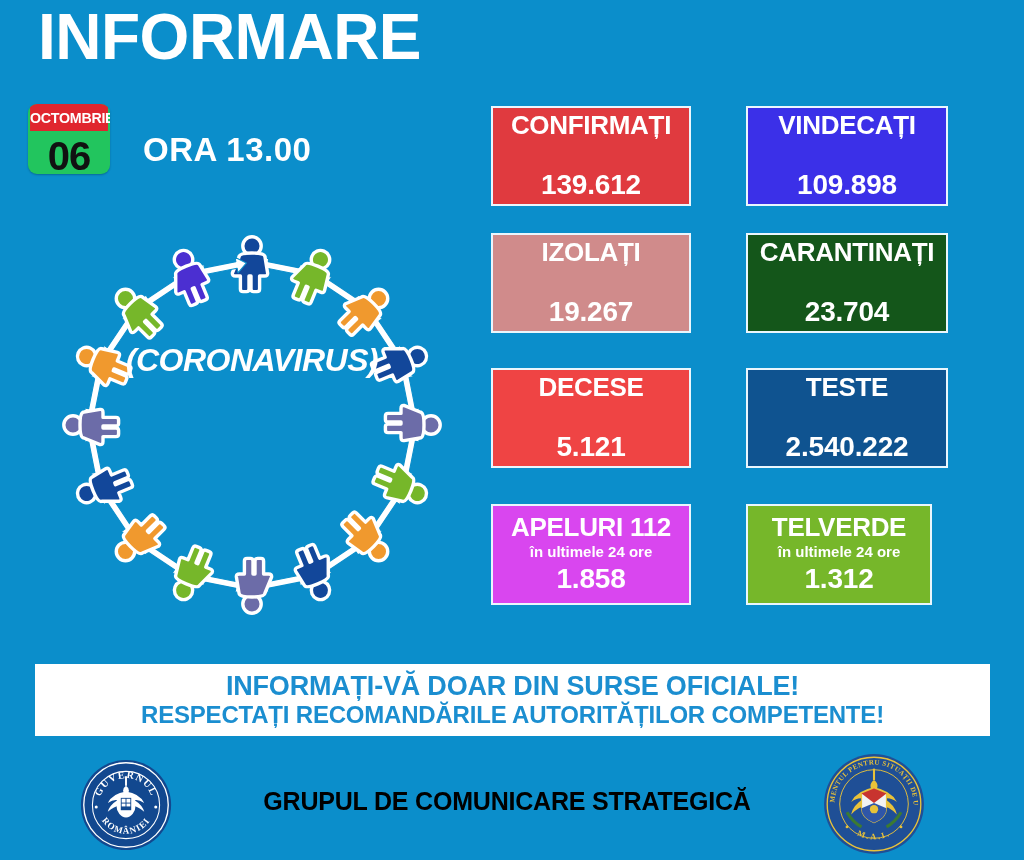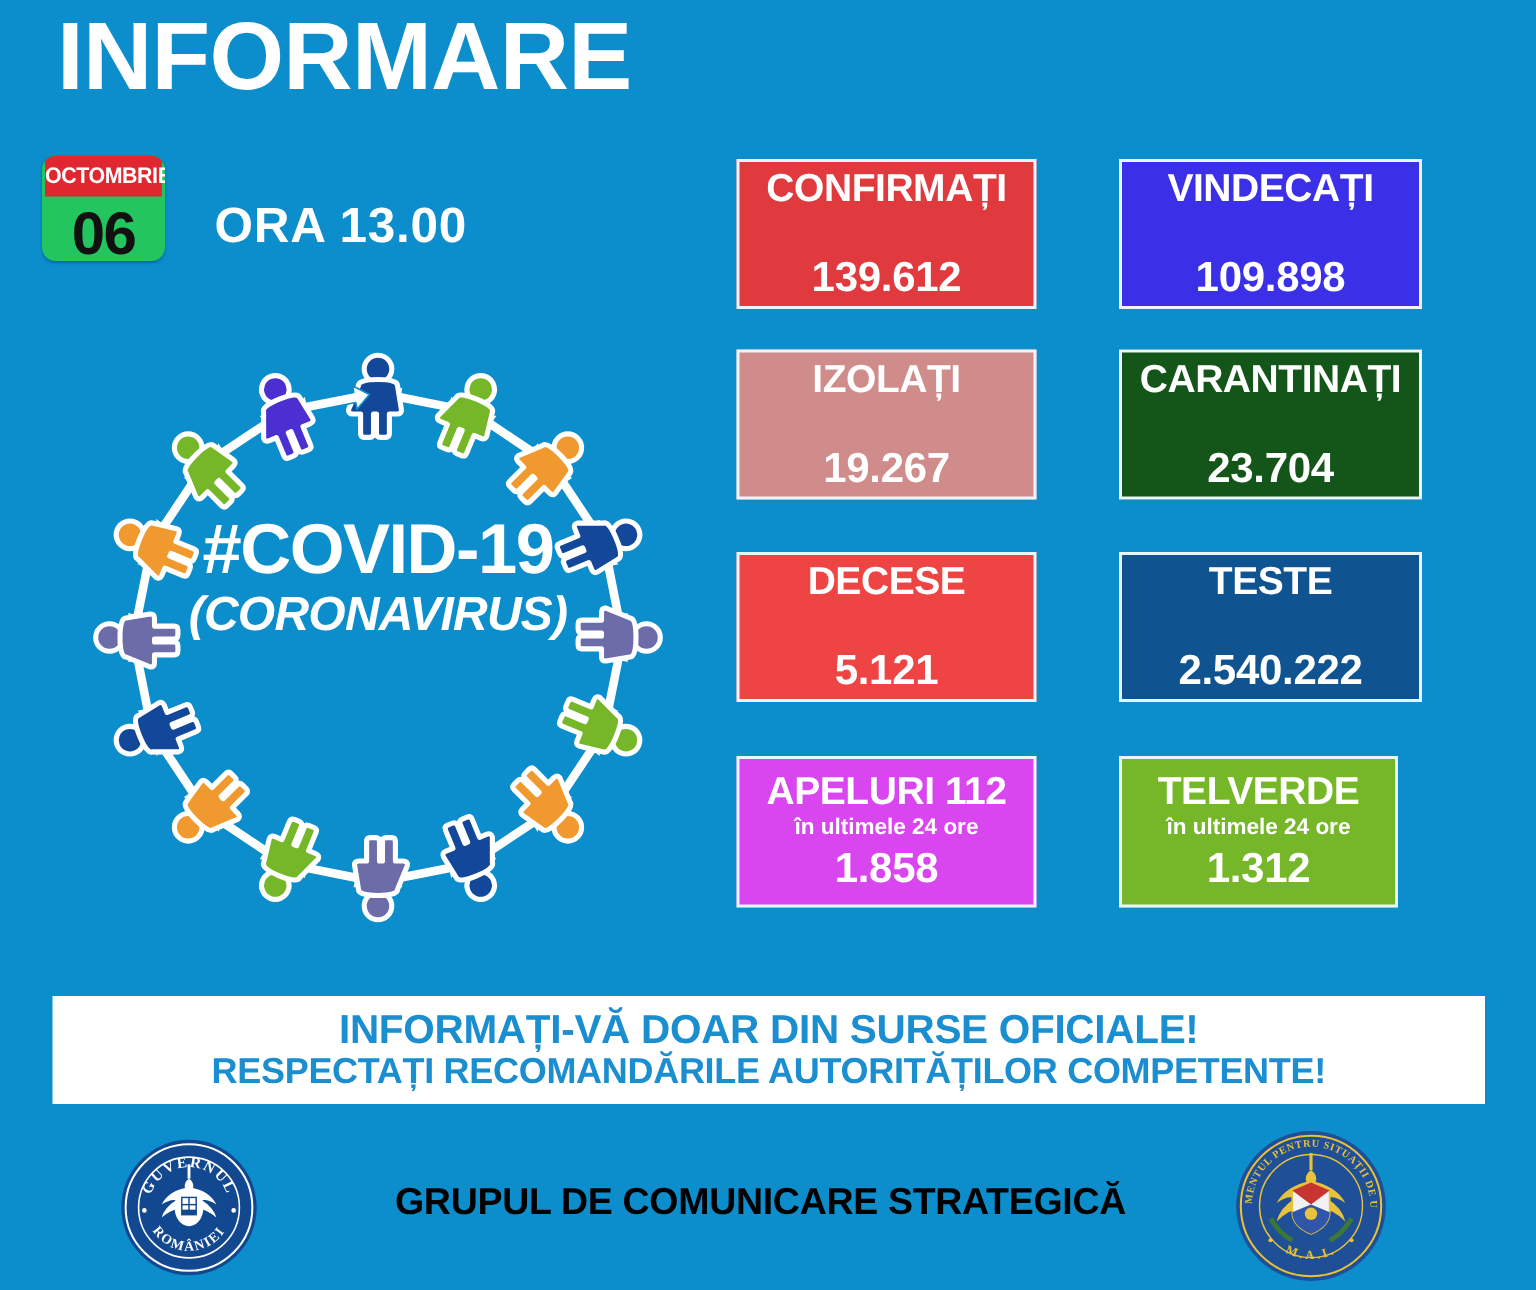--- a/index.html
+++ b/index.html
@@ -166,21 +166,20 @@
           <g transform="translate(96.9,96.9) rotate(315.0)" color="#76b72a">
             <use href="#person"></use>
           </g>
           <use href="#darrow" transform="translate(178.8,53.1) rotate(348.8)"></use>
           <g transform="translate(148.8,62.2) rotate(337.5)" color="#4b2fd1">
             <use href="#person"></use>
           </g>
         </g>
     </svg>
     <div class="covid-text">
-      <div class="covid-main">#COVID-19</div>
       <div class="covid-sub">(CORONAVIRUS)</div>
     </div>
   </div>
 
   <div class="card" id="card-0" style="left: 491px; top: 106px; width: 200px; height: 100px; background: rgb(224, 58, 63);">
     <div class="lbl">CONFIRMAȚI</div>
     <div class="val">139.612</div>
   </div>
   <div class="card" id="card-1" style="left: 746px; top: 106px; width: 202px; height: 100px; background: rgb(59, 48, 232);">
     <div class="lbl">VINDECAȚI</div>

